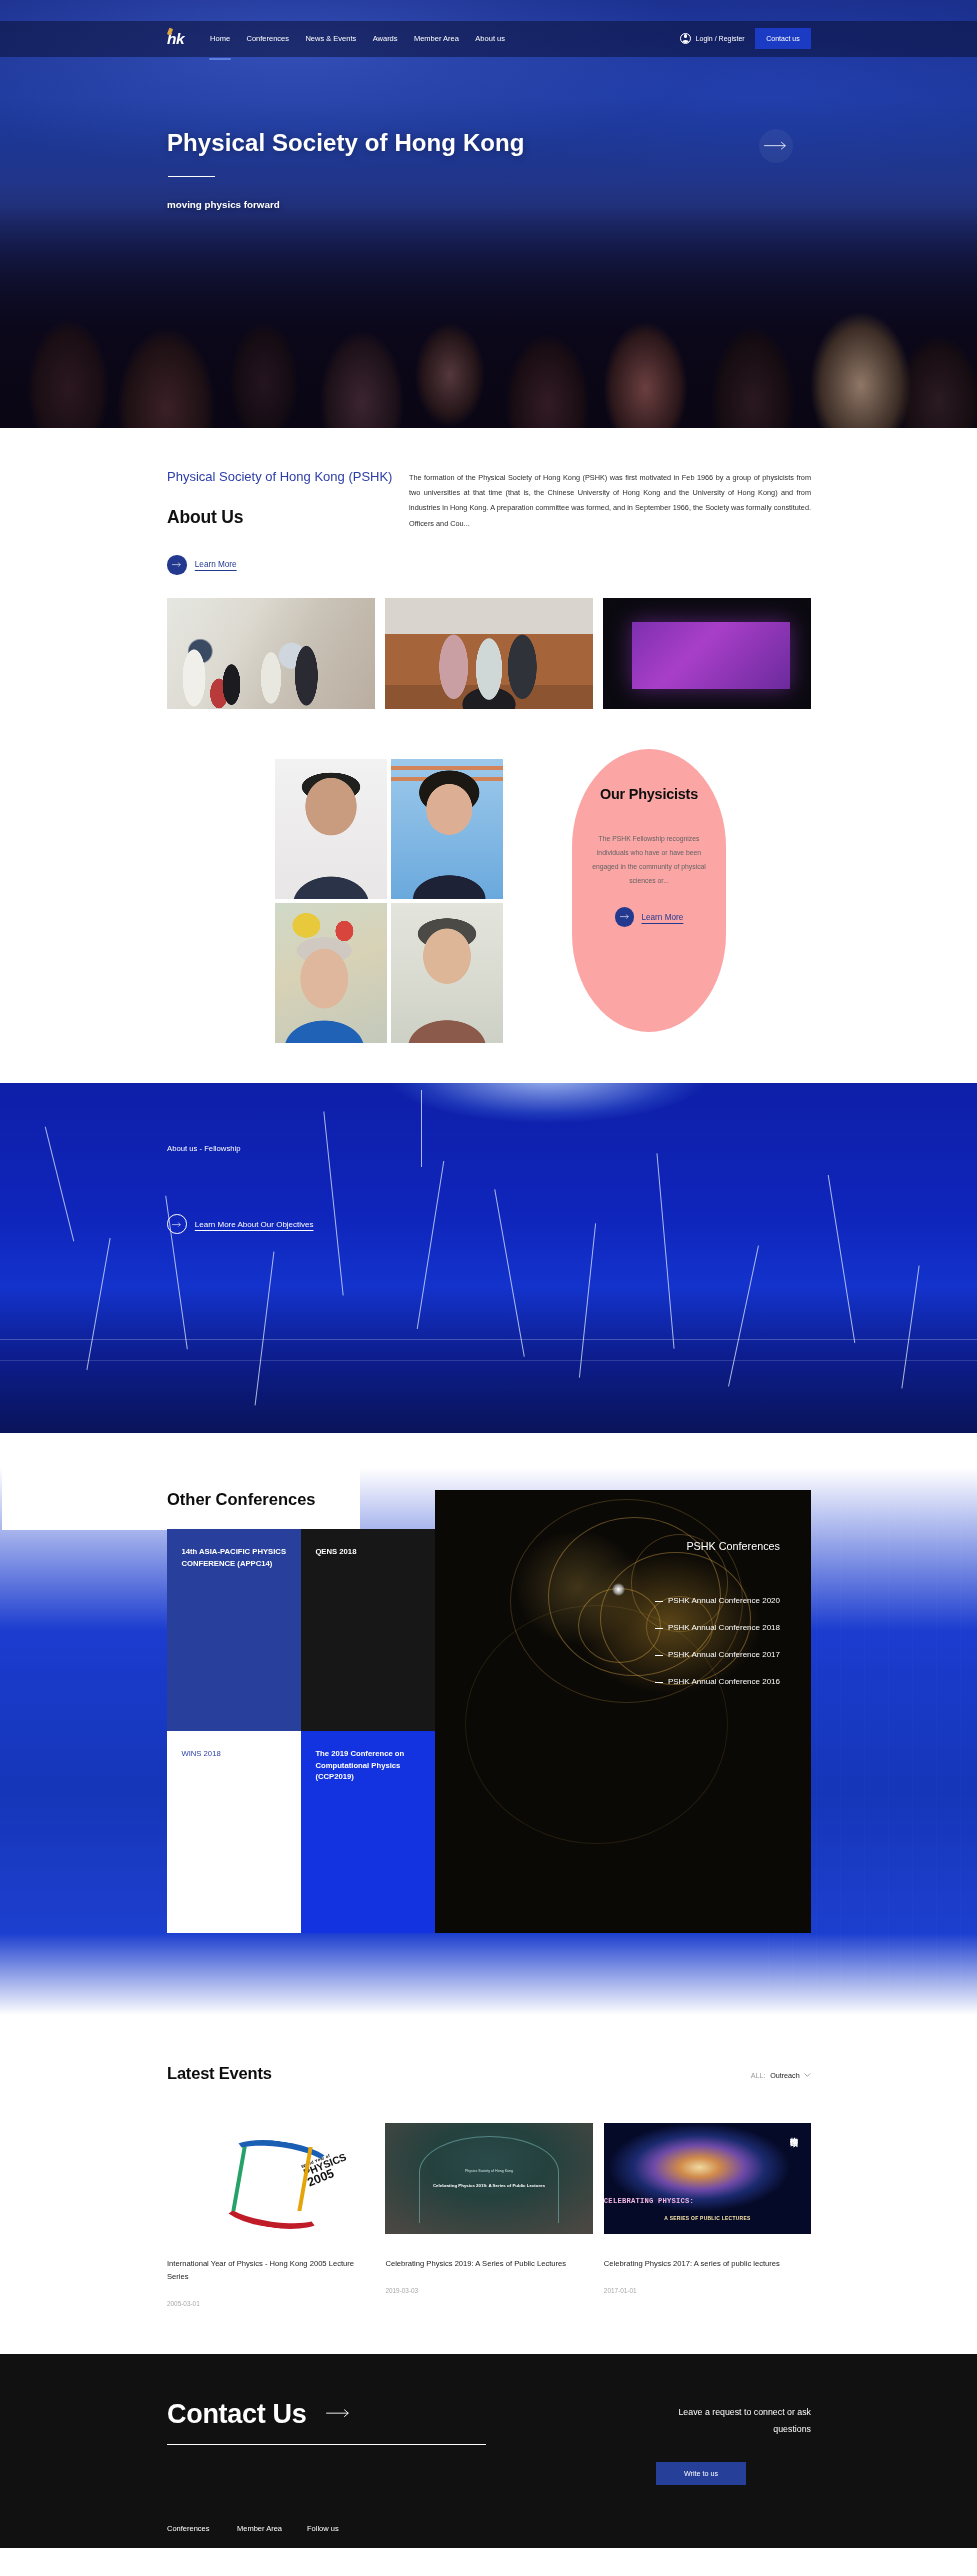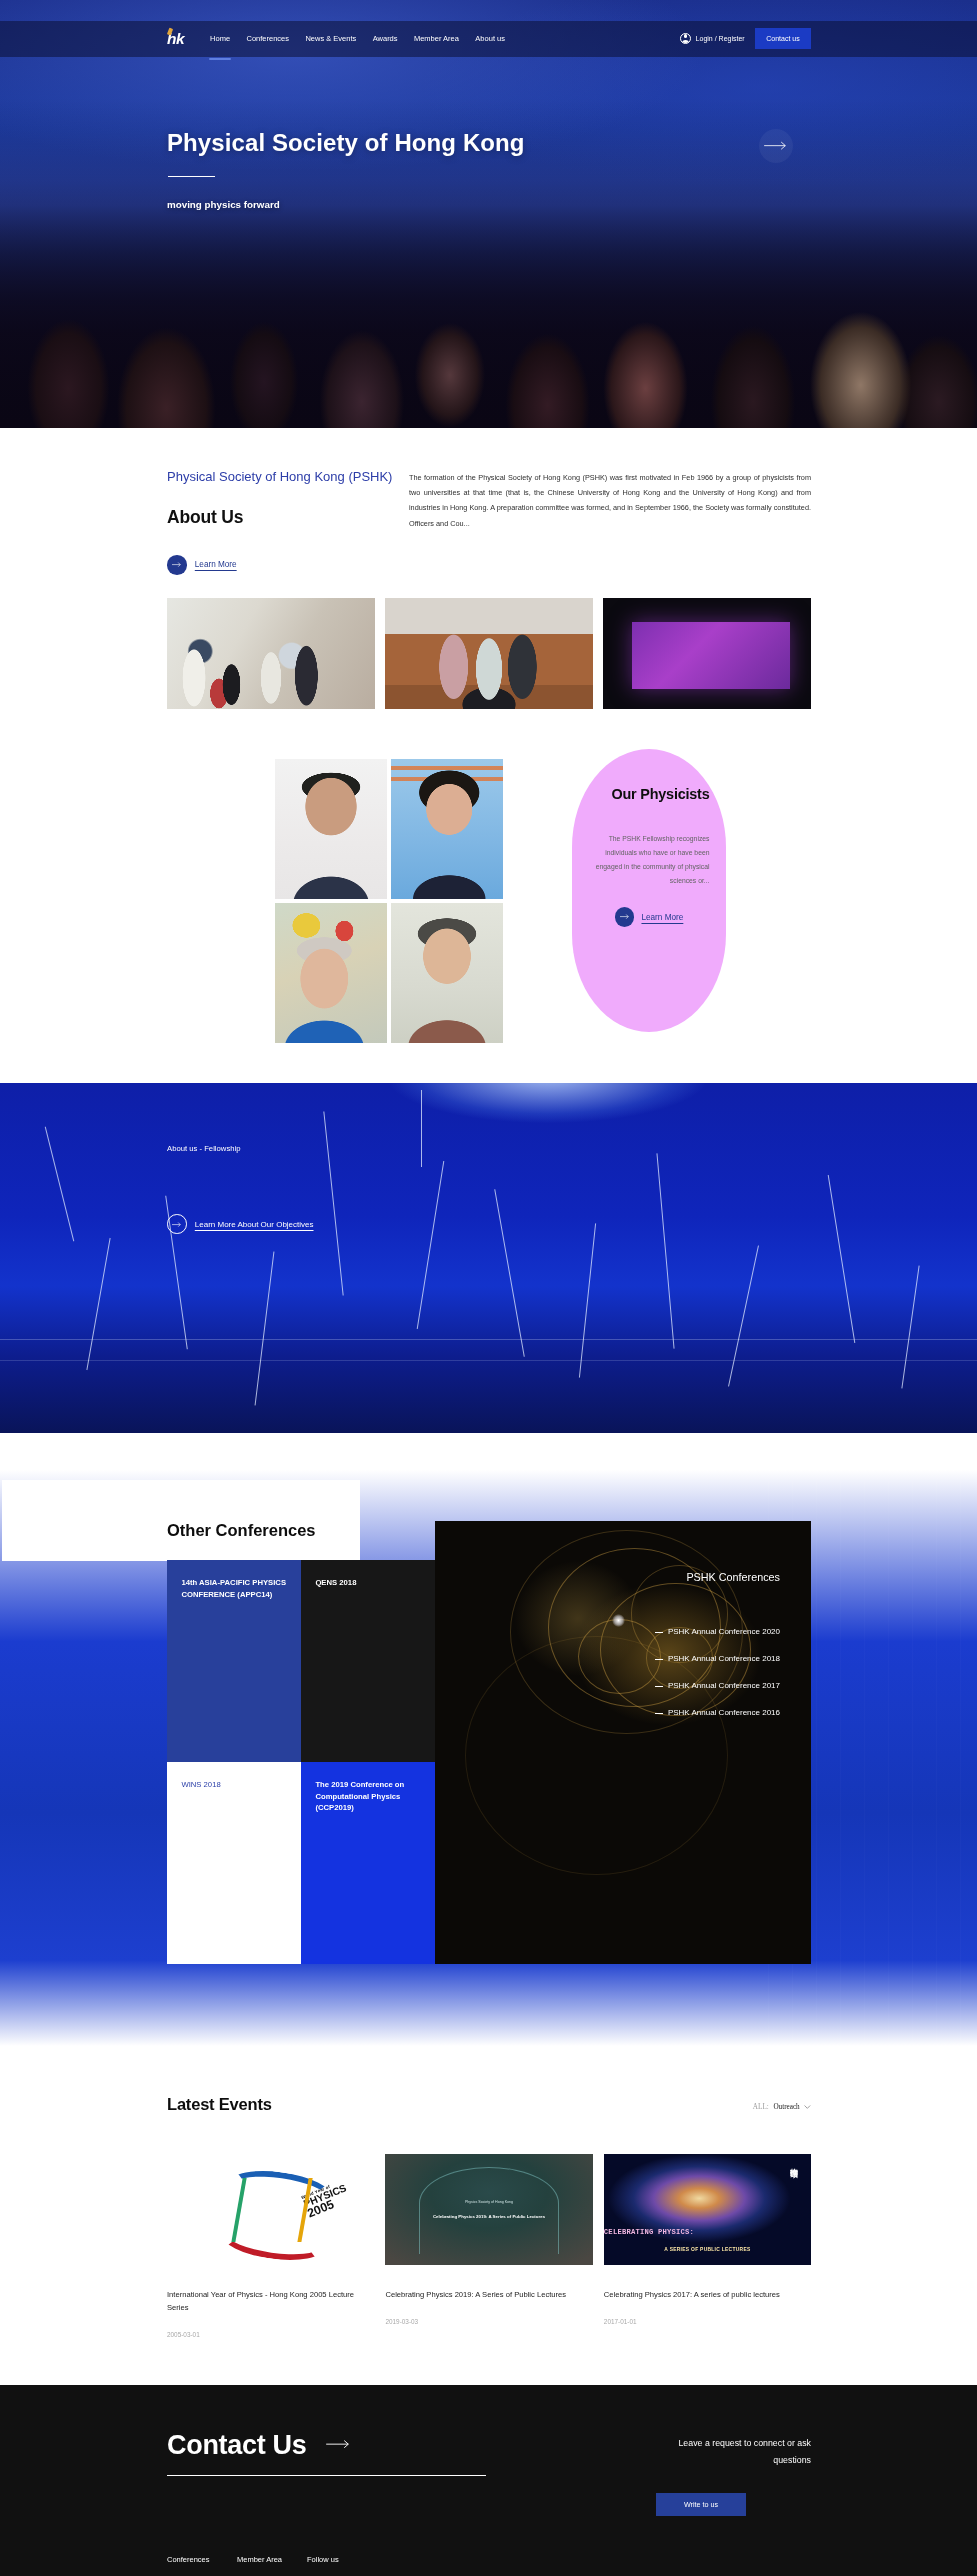--- a/index.html
+++ b/index.html
@@ -208,22 +208,22 @@
   .pc4 { background: linear-gradient(180deg,#e3e5dc 0%, #d8dad0 60%, #cdd0c4 100%); }
   .pc4::after {
     content:""; position:absolute; inset:0;
     background:
       radial-gradient(ellipse 27% 25% at 50% 38%, #ddb697 0 78%, transparent 80%),
       radial-gradient(ellipse 33% 14% at 50% 22%, #4b4a46 0 78%, transparent 80%),
       radial-gradient(ellipse 45% 25% at 50% 103%, #8b5a4b 0 76%, transparent 78%);
   }
   .phys-card {
     width: 154px; margin-left: 69px; margin-top: -10.3px;
-    background: #f0abfc; border-radius: 77px / 98px;
-    padding: 37px 16.5px 29px; text-align: right; min-height: 283px;
+    background: #fca5a5; border-radius: 77px / 98px;
+    padding: 37px 16.5px 29px; text-align: center; min-height: 283px;
   }
   .phys-card h3 { font-size: 14.4px; font-weight: 700; color: #0e0e0e; letter-spacing:-0.2px; }
   .phys-card p {
     font-size: 6.8px; line-height: 2.05; color: #636363; margin-top: 30px;
   }
   .phys-learn {
     display: flex; align-items: center; justify-content: center; gap: 7.2px;
     margin-top: 19.6px; text-decoration: none;
   }
 
@@ -252,21 +252,21 @@
   .obj-circle {
     width: 19.6px; height: 19.6px; border-radius: 50%; border: 0.8px solid #fff;
     display: flex; align-items: center; justify-content: center; flex:none;
   }
   .obj-link-label {
     color: #fff; font-size: 8px; text-decoration: underline; text-underline-offset: 2.6px;
   }
 
   
   .conferences {
-    position: relative; padding: 67px 0 82px; overflow:hidden;
+    position: relative; padding: 36px 0 82px; overflow:hidden;
     background: linear-gradient(180deg,#ffffff 0%, #ffffff 6%, #1b3ccf 34%, #1536b8 62%, #1d3fcf 86%, #ffffff 100%);
   }
   .conf-tex {
     position:absolute; inset:0; opacity:.18;
     background:
       repeating-linear-gradient(90deg, rgba(255,255,255,.10) 0 0.5px, transparent 0.5px 24px),
       repeating-linear-gradient(0deg, rgba(255,255,255,.07) 0 0.5px, transparent 0.5px 24px);
   }
   .conf-wrap { position: relative; z-index: 3; }
   .conf-title {
@@ -302,21 +302,21 @@
   .pshk-item {
     color: #fff; font-size: 8px; margin-bottom: 18px;
     display: flex; align-items: center; justify-content: flex-end; gap: 4.6px;
   }
   .pshk-item .dash { width: 8.2px; height: 0.8px; background: #fff; flex:none; }
 
   
   .events { background:#fff; padding: 49px 0 47px; }
   .ev-head { display:flex; align-items: flex-end; justify-content: space-between; }
   .ev-title { font-size: 16.5px; font-weight: 700; color:#0e0e0e; letter-spacing:-0.2px; }
-  .ev-filter { display:flex; align-items:center; gap:4.6px; font-size: 7.2px; padding-bottom: 3.1px; font-family: Liberation Serif, serif; }
+  .ev-filter { display:flex; align-items:center; gap:4.6px; font-size: 7.2px; padding-bottom: 3.1px; }
   .ev-filter .all { color: #9b9b9b; }
   .ev-filter .sel { color: #1a1a1a; }
   .ev-grid { display: grid; grid-template-columns: repeat(3,1fr); gap: 11.3px; margin-top: 40px; }
   .ev-thumb { height: 111px; position: relative; overflow: hidden; background:#fff; }
   .thumb-1 { background:#fff; }
   .thumb-1::before {
     content:""; position:absolute; left: 28%; top: 16%; width: 44%; height: 68%;
     border-radius: 50% 50% 50% 50% / 20% 20% 20% 20%;
     border: 6.2px solid transparent;
     border-top-color:#1a5fb4; border-bottom-color:#c01c28;

